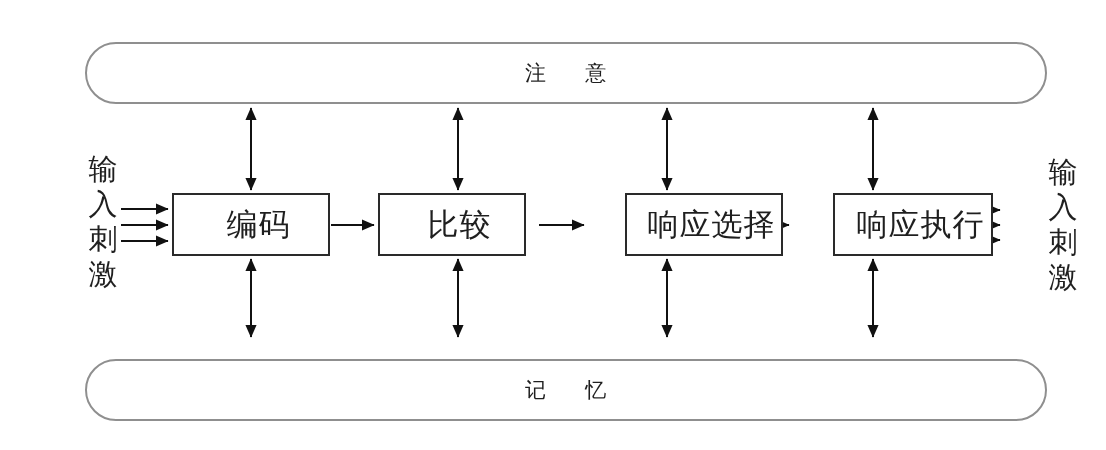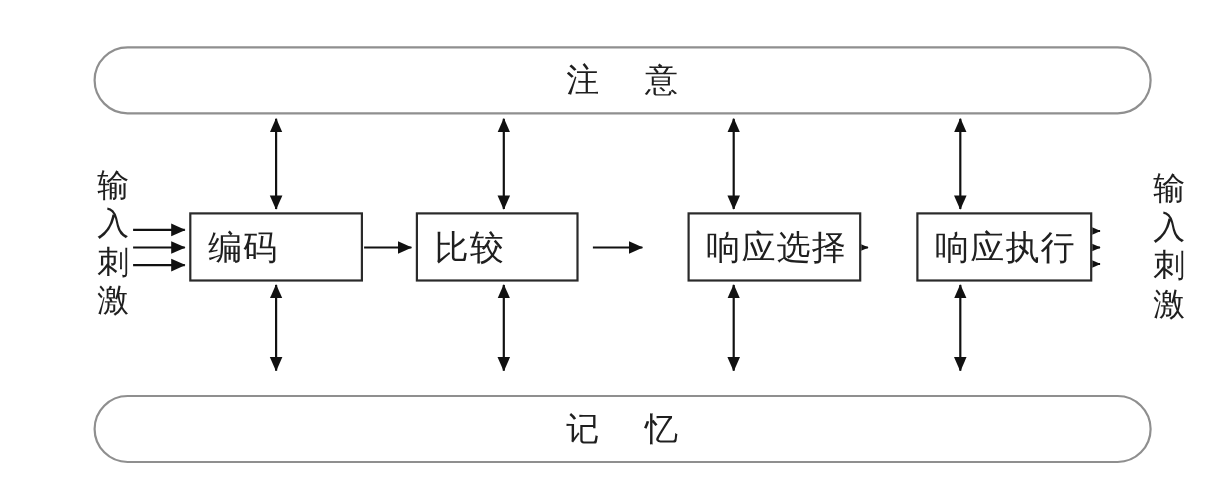--- a/index.html
+++ b/index.html
@@ -18,34 +18,35 @@
     position: absolute;
     left: 85px;
     width: 962px;
     height: 62px;
     border: 2px solid #8f8f8f;
     border-radius: 31px;
     background: #ffffff;
     display: flex;
     align-items: center;
     justify-content: center;
-    font-size: 30px;
+    font-size: 21px;
     word-spacing: 32px;
     letter-spacing: 1px;
   }
   .pill.top { top: 42px; }
   .pill.bottom { top: 343px; margin-top: 16px; }
   .pbox {
     position: absolute;
     top: 193px;
     height: 63px;
     border: 2px solid #2a2a2a;
     background: #ffffff;
     display: flex;
     align-items: center;
+    justify-content: center;
     font-size: 31px;
     letter-spacing: 1px;
     padding-left: 15px;
   }
   .box1 { left: 172px; width: 158px; }
   .box2 { left: 378px; width: 148px; font-family: Liberation Serif, serif; }
   .box3 { left: 588px; width: 158px; margin-left: 37px; }
   .box4 { left: 833px; width: 160px; }
   .vlabel {
     position: absolute;

